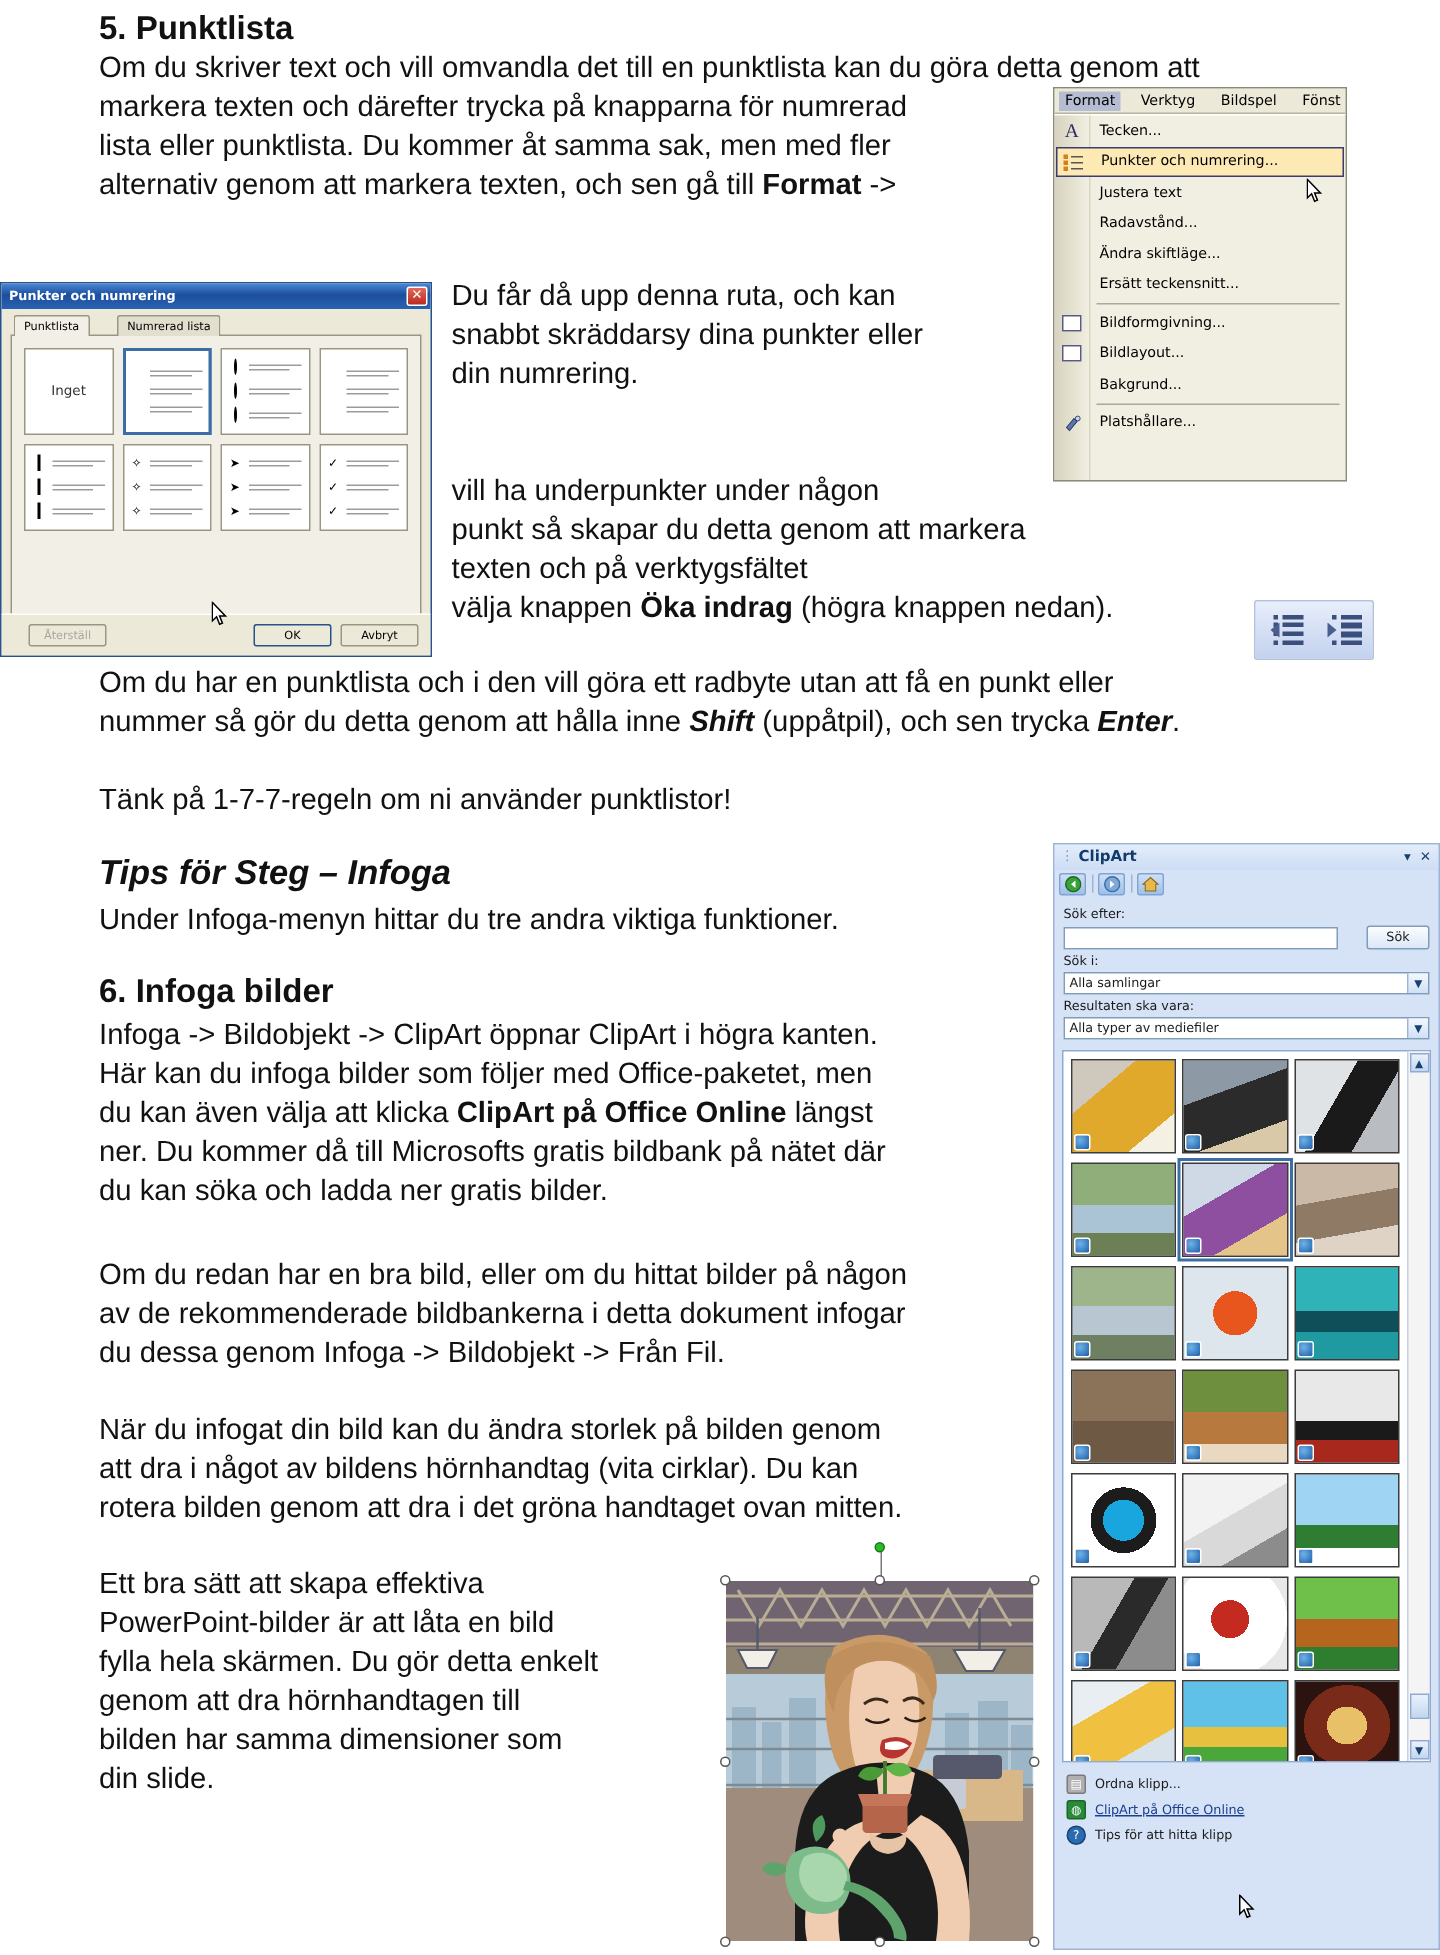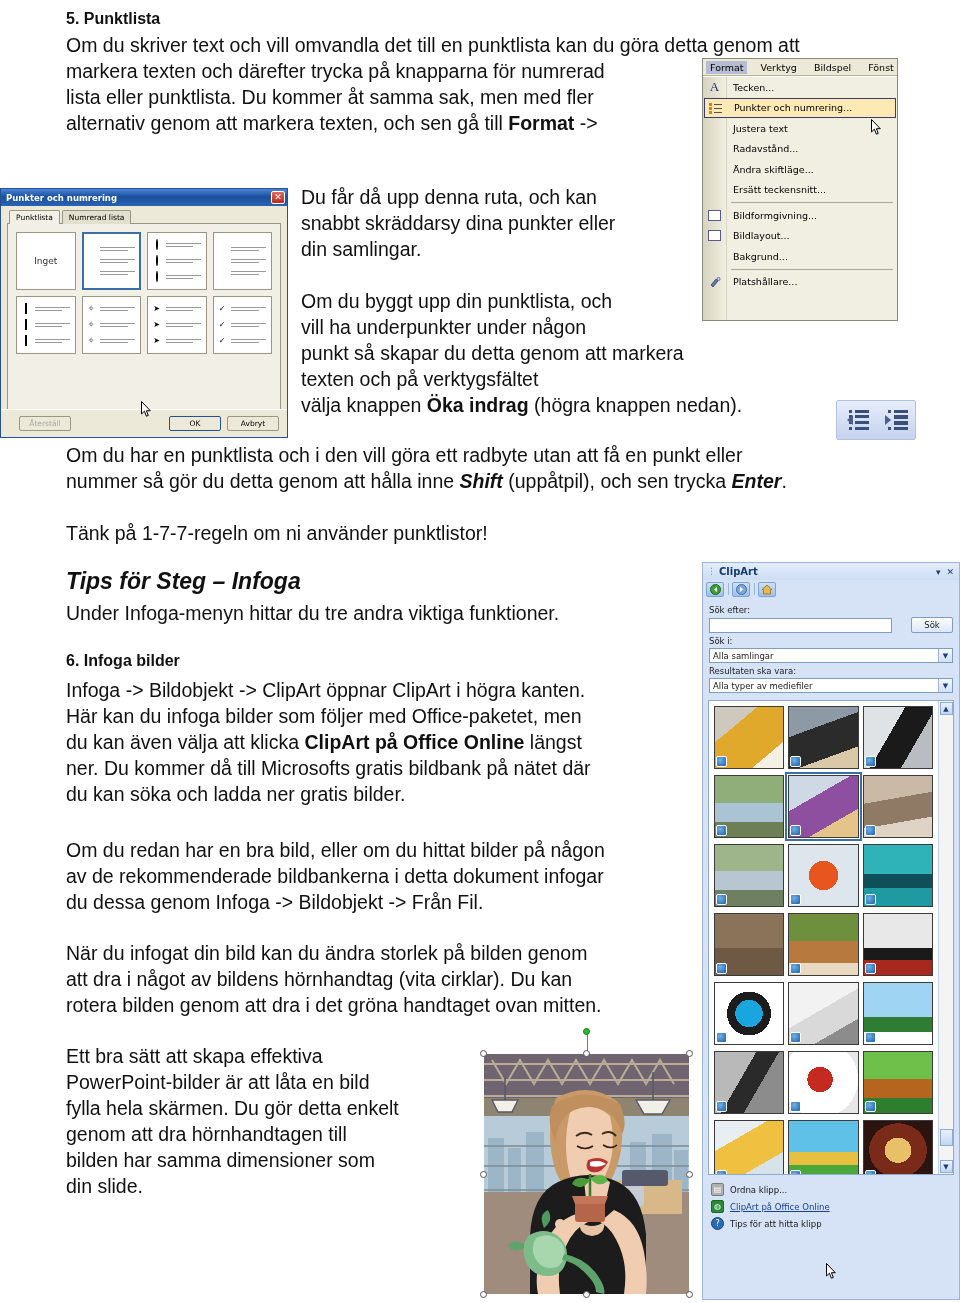--- a/index.html
+++ b/index.html
@@ -9,21 +9,21 @@
     background:#ffffff;
     font-family:"Liberation Sans", sans-serif;
     color:#000;
     position:relative;
     overflow:hidden;
   }
 
   
   .page { position:absolute; inset:0; }
   .txt { position:absolute; font-size:19.5px; line-height:25.8px; color:#111; }
-  .h1 { font-weight:bold; font-size:16px; line-height:26px; }
+  .h1 { font-weight:bold; font-size:22px; line-height:26px; }
   .h2i { font-weight:bold; font-style:italic; font-size:23px; line-height:28px; }
   b.s { font-weight:bold; }
   i.bi { font-weight:bold; font-style:italic; }
 
   
   .fmenu {
     position:absolute; left:702px; top:58px; width:196px; height:263px;
     background:#ece9d8; border:1px solid #8a8a7a;
     font-family:"DejaVu Sans", sans-serif; font-size:9.5px; color:#000;
     overflow:hidden;
@@ -72,21 +72,21 @@
     display:flex; align-items:center; justify-content:space-between;
     padding:0 2px 0 5px; color:#fff; font-weight:bold; font-size:8.5px;
   }
   .dlg-x {
     width:14px; height:13px; border-radius:2px;
     background:linear-gradient(to bottom,#e06a5c,#bb2a1c);
     border:1px solid #fff; color:#fff; font-size:9px; font-weight:bold;
     display:flex; align-items:center; justify-content:center; line-height:1;
   }
   .dlg-body { padding:4px 6px 0 6px; position:relative; height:233px; }
-  .tabs { display:flex; gap:2px; padding-left:2px; position:relative; z-index:2;align-items:center; }
+  .tabs { display:flex; gap:18px; padding-left:2px; position:relative; z-index:2;align-items:center; }
   .tab { padding:2px 6px 2px 6px; font-size:7.5px; border:1px solid #9a9684;
      border-bottom:none; background:#e2dfcf; border-radius:2px 2px 0 0; }
   .tab.on { background:#f2f0e6; position:relative; top:0; font-weight:normal; }
   .tabpane { border:1px solid #9a9684; background:#f2f0e6; height:202px;
     margin-top:-1px; padding:8px; position:relative; }
   .bgrid { display:grid; grid-template-columns:repeat(4,1fr); gap:6px; }
   .bcell { background:#fff; border:1px solid #9a9684; height:58px;
     display:flex; align-items:center; justify-content:center; position:relative; }
   .bcell.sel { outline:2px solid #3a6ea5; outline-offset:-2px; border-color:#3a6ea5; }
   .bcell .none { font-size:9px; color:#333; }
@@ -198,23 +198,22 @@
 
   <div class="txt h1" style="left:66px; top:6px;">5. Punktlista</div>
 
   <div class="txt" style="left:66px; top:59px; width:640px;">markera texten och därefter trycka på knapparna för numrerad</div>
   <div class="txt" style="left:66px; top:33px; width:880px;">Om du skriver text och vill omvandla det till en punktlista kan du göra detta genom att</div>
   <div class="txt" style="left:66px; top:85px; width:640px;">lista eller punktlista. Du kommer åt samma sak, men med fler</div>
   <div class="txt" style="left:66px; top:111px; width:640px;"><span>alternativ genom att markera texten, och sen gå till </span><b class="s">Format</b><span> -&gt;</span></div>
 
   <div class="txt" style="left:301px; top:185px;">Du får då upp denna ruta, och kan</div>
   <div class="txt" style="left:301px; top:211px;">snabbt skräddarsy dina punkter eller</div>
-  <div class="txt" style="left:301px; top:237px;">din samlingar.</div>
-
-  <div class="txt" style="left:301px; top:289px;">Om du byggt upp din punktlista, och</div>
+  <div class="txt" style="left:301px; top:237px;">din numrering.</div>
+
   <div class="txt" style="left:301px; top:315px;">vill ha underpunkter under någon</div>
   <div class="txt" style="left:301px; top:341px;">punkt så skapar du detta genom att markera</div>
   <div class="txt" style="left:301px; top:367px;">texten och på verktygsfältet</div>
   <div class="txt" style="left:301px; top:393px;"><span>välja knappen </span><b class="s">Öka indrag</b><span> (högra knappen nedan).</span></div>
 
   <div class="txt" style="left:66px; top:443px;">Om du har en punktlista och i den vill göra ett radbyte utan att få en punkt eller</div>
   <div class="txt" style="left:66px; top:469px;"><span>nummer så gör du detta genom att hålla inne </span><i class="bi">Shift</i><span> (uppåtpil), och sen trycka </span><i class="bi">Enter</i><span>.</span></div>
 
   <div class="txt" style="left:66px; top:521px;">Tänk på 1-7-7-regeln om ni använder punktlistor!</div>
 

